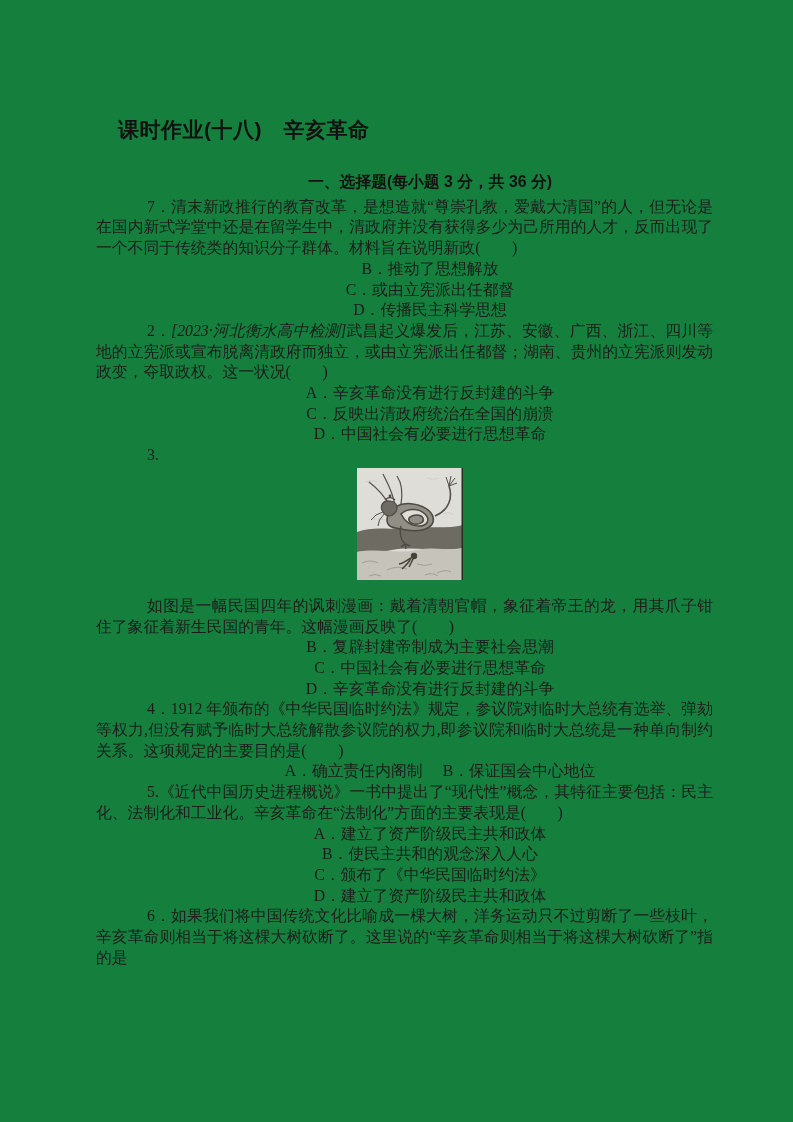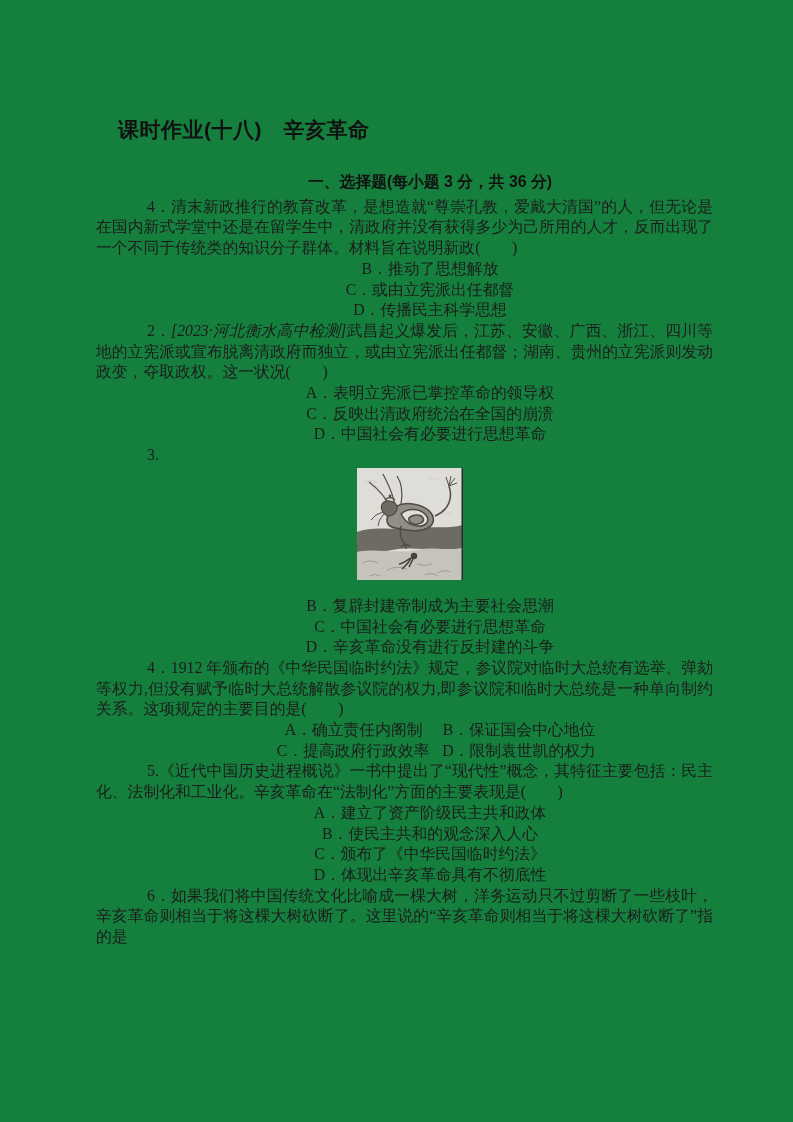--- a/index.html
+++ b/index.html
@@ -62,27 +62,27 @@
 </head>
 <body>
 
 <div class="page">
   <div class="content">
 
     <h1 class="title">课时作业(十八)　辛亥革命</h1>
 
     <p class="section-heading">一、选择题(每小题 3 分，共 36 分)</p>
 
-    <p class="stem">4．清末新政推行的教育改革，是想造就“尊崇孔教，爱戴大清国”的人，但无论是在国内新式学堂中还是在留学生中，清政府并没有获得多少为己所用的人才，反而出现了一个不同于传统类的知识分子群体。材料旨在说明新政(　　)</p>
+    <p class="stem">7．清末新政推行的教育改革，是想造就“尊崇孔教，爱戴大清国”的人，但无论是在国内新式学堂中还是在留学生中，清政府并没有获得多少为己所用的人才，反而出现了一个不同于传统类的知识分子群体。材料旨在说明新政(　　)</p>
     <p class="opt">B．推动了思想解放</p>
     <p class="opt">C．或由立宪派出任都督</p>
     <p class="opt">D．传播民主科学思想</p>
 
     <p class="stem"><span>2．</span><span class="kaiti">[2023·河北衡水高中检测]</span><span>武昌起义爆发后，江苏、安徽、广西、浙江、四川等地的立宪派或宣布脱离清政府而独立，或由立宪派出任都督；湖南、贵州的立宪派则发动政变，夺取政权。这一状况(　　)</span></p>
-    <p class="opt">A．表明立宪派已掌控革命的领导权</p>
+    <p class="opt">A．辛亥革命没有进行反封建的斗争</p>
     <p class="opt">C．反映出清政府统治在全国的崩溃</p>
     <p class="opt">D．中国社会有必要进行思想革命</p>
 
     <p class="stem">3.</p>
 
     <div class="cartoon">
       <svg viewBox="0 0 106 112" width="106" height="112">
         <rect width="106" height="112" fill="#dfddd8"></rect>
         <g stroke="#c2bfb7" stroke-width="0.6" fill="none" opacity="0.8">
           <path d="M8,14 q6,-3 12,0"></path>
@@ -122,30 +122,30 @@
         <g stroke="#454239" stroke-width="1.6" fill="none">
           <circle cx="57" cy="88" r="3.2" fill="#454239" stroke="none"></circle>
           <path d="M54,90 C50,92 46,96 42,96"></path>
           <path d="M54,90 C52,95 48,98 45,101"></path>
           <path d="M56,91 l-4,8"></path>
         </g>
         <rect x="104.5" y="0" width="1.5" height="112" fill="#2a2a28"></rect>
       </svg>
     </div>
 
+    <p class="stem">如图是一幅民国四年的讽刺漫画：戴着清朝官帽，象征着帝王的龙，用其爪子钳住了象征着新生民国的青年。这幅漫画反映了(　　)</p>
     <p class="opt">B．复辟封建帝制成为主要社会思潮</p>
     <p class="opt">C．中国社会有必要进行思想革命</p>
     <p class="opt">D．辛亥革命没有进行反封建的斗争</p>
 
     <p class="stem">4．1912 年颁布的《中华民国临时约法》规定，参议院对临时大总统有选举、弹劾等权力,但没有赋予临时大总统解散参议院的权力,即参议院和临时大总统是一种单向制约关系。这项规定的主要目的是(　　)</p>
     <p class="optrow"><span class="c1">A．确立责任内阁制</span><span>B．保证国会中心地位</span></p>
-    <p class="optrow"><span class="c1">C．提高政府行政效率</span><span>D．限制袁世凯的权力</span></p>
 
     <p class="stem">5.《近代中国历史进程概说》一书中提出了“现代性”概念，其特征主要包括：民主化、法制化和工业化。辛亥革命在“法制化”方面的主要表现是(　　)</p>
     <p class="opt">A．建立了资产阶级民主共和政体</p>
     <p class="opt">B．使民主共和的观念深入人心</p>
     <p class="opt">C．颁布了《中华民国临时约法》</p>
-    <p class="opt">D．体现出辛亥革命具有不彻底性</p>
+    <p class="opt">D．建立了资产阶级民主共和政体</p>
 
     <p class="stem">6．如果我们将中国传统文化比喻成一棵大树，洋务运动只不过剪断了一些枝叶，辛亥革命则相当于将这棵大树砍断了。这里说的“辛亥革命则相当于将这棵大树砍断了”指的是</p>
 
   </div>
 </div>
 
 </body></html>

